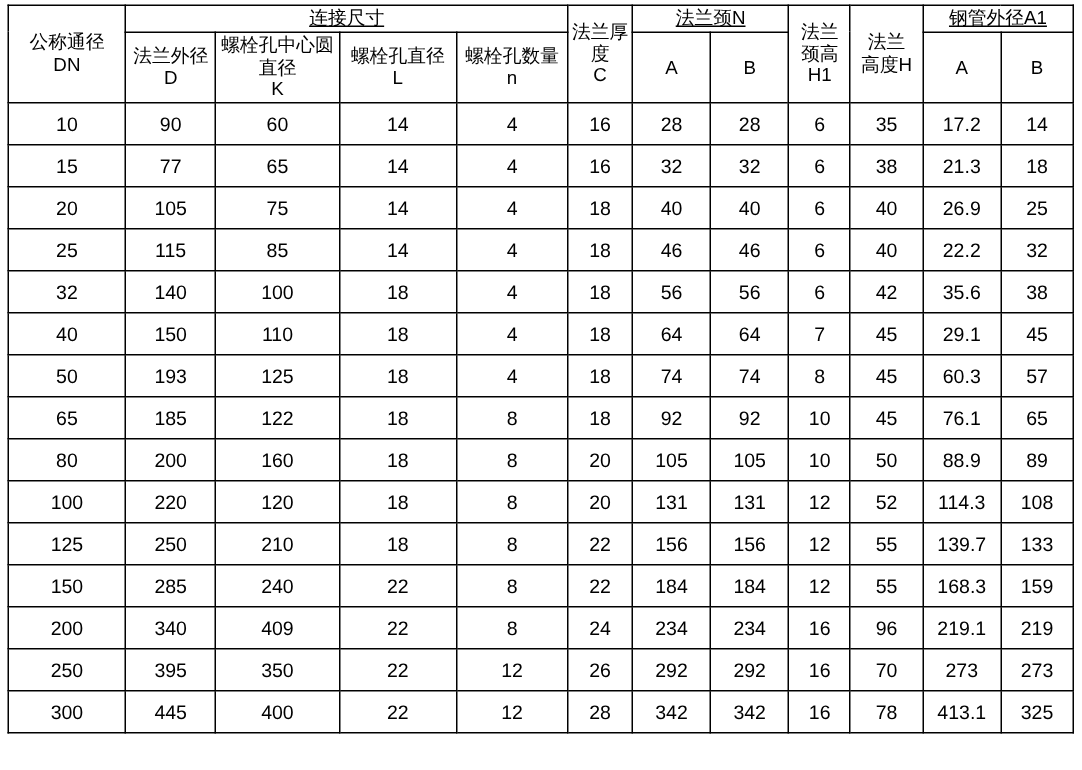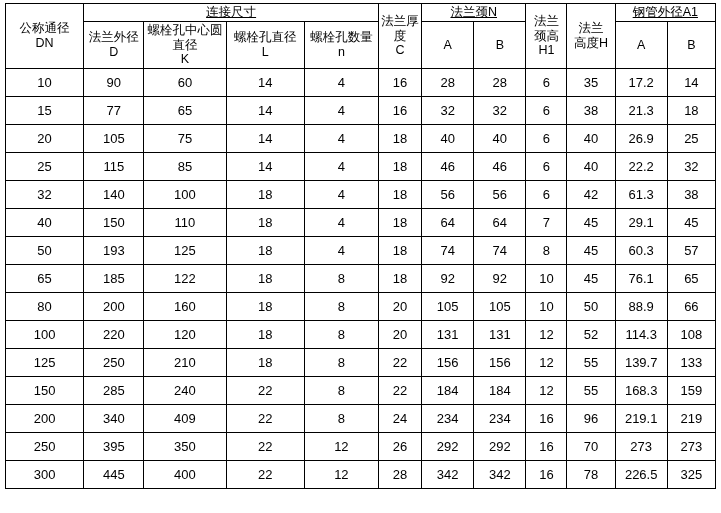--- a/index.html
+++ b/index.html
@@ -174,21 +174,21 @@
           <td>32</td>
           <td>140</td>
           <td>100</td>
           <td>18</td>
           <td>4</td>
           <td>18</td>
           <td>56</td>
           <td>56</td>
           <td>6</td>
           <td>42</td>
-          <td>61.3</td>
+          <td>35.6</td>
           <td>38</td>
         </tr>
         <tr>
           <td>40</td>
           <td>150</td>
           <td>110</td>
           <td>18</td>
           <td>4</td>
           <td>18</td>
           <td>64</td>
@@ -231,21 +231,21 @@
           <td>200</td>
           <td>160</td>
           <td>18</td>
           <td>8</td>
           <td>20</td>
           <td>105</td>
           <td>105</td>
           <td>10</td>
           <td>50</td>
           <td>88.9</td>
-          <td>66</td>
+          <td>89</td>
         </tr>
         <tr>
           <td>100</td>
           <td>220</td>
           <td>120</td>
           <td>18</td>
           <td>8</td>
           <td>20</td>
           <td>131</td>
           <td>131</td>
@@ -314,18 +314,18 @@
           <td>300</td>
           <td>445</td>
           <td>400</td>
           <td>22</td>
           <td>12</td>
           <td>28</td>
           <td>342</td>
           <td>342</td>
           <td>16</td>
           <td>78</td>
-          <td>226.5</td>
+          <td>413.1</td>
           <td>325</td>
         </tr>
       </tbody>
   </table>
 </div>
 
 </body></html>

